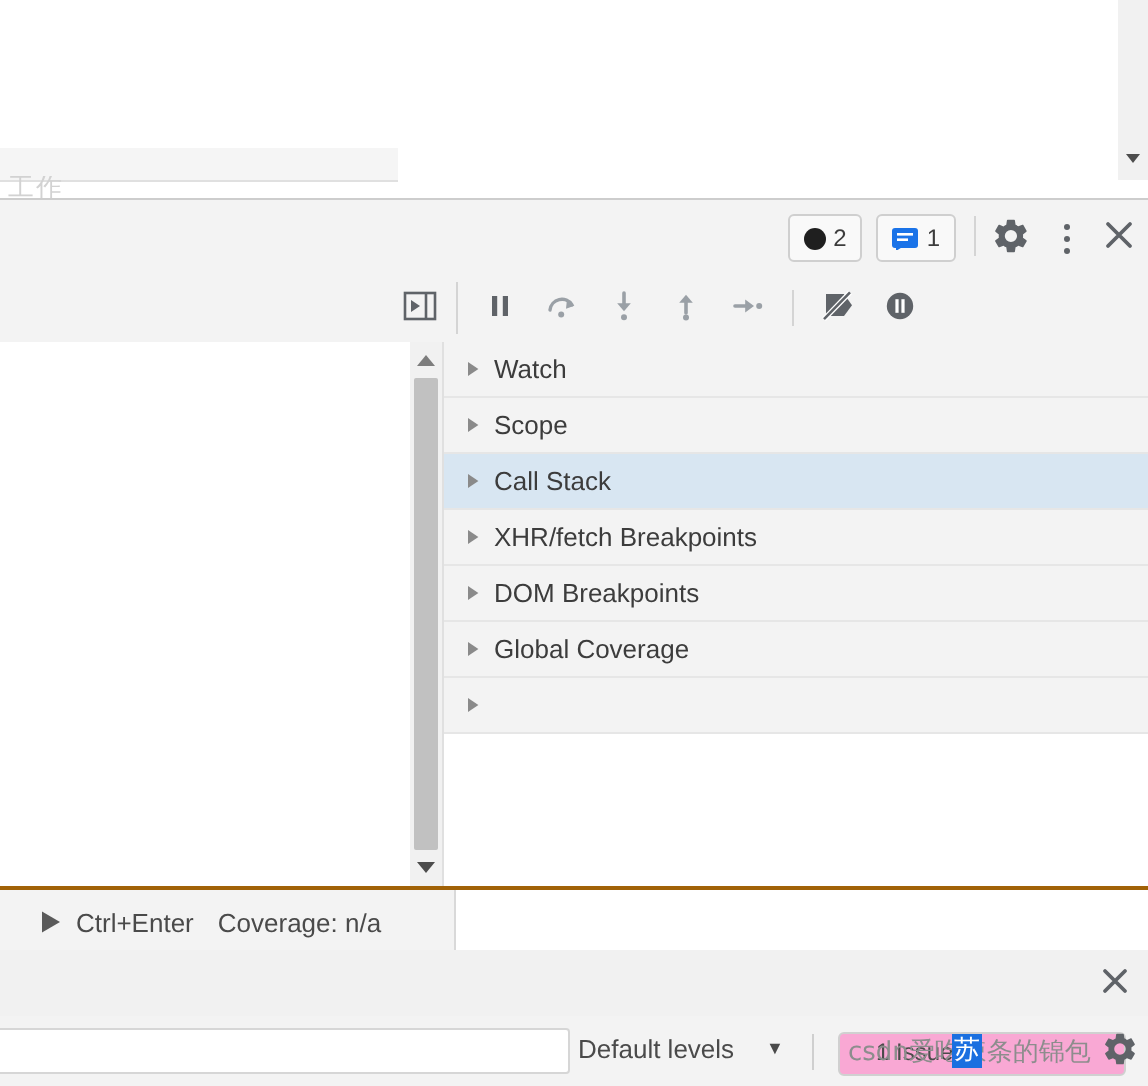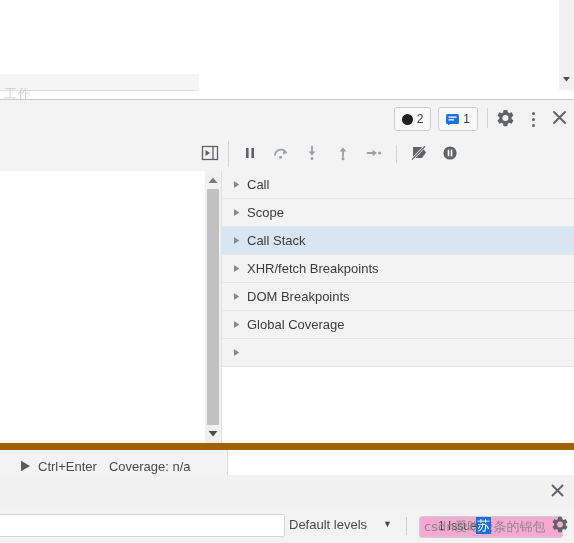--- a/index.html
+++ b/index.html
@@ -62,21 +62,21 @@
   .side-pane{position:absolute;left:222px;top:0;width:352px;height:272px;background:#ffffff;}
   .tree-row{height:27px;line-height:27px;padding-left:9px;border-bottom:1px solid #e6e6e6;
             background:#f3f3f3;font-size:13px;color:#3c3c3c;display:flex;align-items:center;
             white-space:nowrap;cursor:default;}
   .tree-row.selected{background:#d8e6f2;}
   .tri{width:11px;height:11px;margin-right:5px;flex:0 0 auto;display:block;}
   .tree-rest{background:#ffffff;}
 
   
   .status-bar{position:absolute;left:0;top:443px;width:574px;height:32px;background:#f3f3f3;
-              border-top:7px solid #a16207;border-bottom:1px solid #cdcdcd;}
+              border-top:2px solid #a16207;border-bottom:1px solid #cdcdcd;}
   .status-inner{position:absolute;left:0;top:0;width:227px;height:32px;
                 display:flex;align-items:center;border-right:1px solid #d9d9d9;background:#f3f3f3;}
   .play-tri{margin-left:20px;margin-right:7px;width:11px;height:12px;display:block;}
   .status-text{font-size:13px;color:#4a4a4a;}
   .status-gap{display:inline-block;width:12px;}
   .status-right{position:absolute;left:228px;top:0;right:0;height:32px;background:#ffffff;}
 
   
   .drawer{position:absolute;left:0;top:475px;width:574px;height:33px;background:#f1f1f1;
           border-bottom:1px solid #cdcdcd;}
@@ -273,21 +273,21 @@
           </svg>
       </div>
     </div>
 
     <div class="side-pane">
       <div id="tree-host">
           <div class="tree-row">
             <svg class="tri" viewBox="0 0 11 11">
               <polygon points="3,2 8.2,5.5 3,9" fill="#8a8a8a"></polygon>
             </svg>
-            <span>Call</span>
+            <span>Watch</span>
           </div>
           <div class="tree-row">
             <svg class="tri" viewBox="0 0 11 11">
               <polygon points="3,2 8.2,5.5 3,9" fill="#8a8a8a"></polygon>
             </svg>
             <span>Scope</span>
           </div>
           <div class="tree-row selected" style="background: rgb(216, 230, 242);">
             <svg class="tri" viewBox="0 0 11 11">
               <polygon points="3,2 8.2,5.5 3,9" fill="#8a8a8a"></polygon>

